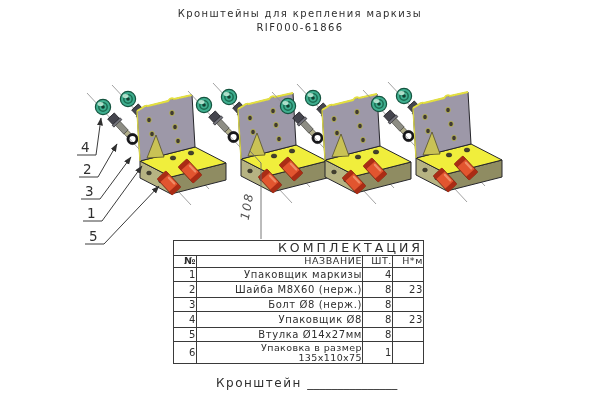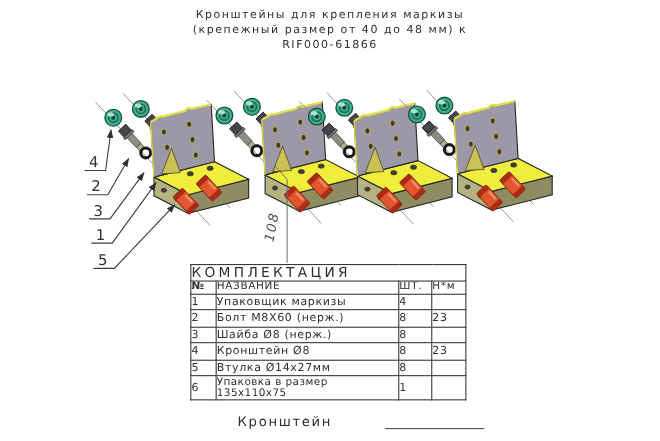--- a/index.html
+++ b/index.html
@@ -16,39 +16,38 @@
   .face-right{fill:#8f8c62;stroke:#26262b;stroke-width:1;}
   .gusset{fill:#c9c255;stroke:#55502a;stroke-width:0.8;}
   .hole{fill:#403a34;stroke:#cfcb4e;stroke-width:0.7;}
   .hole-base{fill:#44402c;stroke:#26262b;stroke-width:0.5;}
   .callout-line{fill:none;stroke:#3c3c3c;stroke-width:1;}
   .callout-num{font-size:13.5px;fill:#2f2f2f;letter-spacing:1px;}
   .dim-line{fill:none;stroke:#6a6a6a;stroke-width:0.9;}
   .dim-text{font-size:12px;font-style:italic;fill:#4f4f4f;letter-spacing:1.5px;text-anchor:middle;}
   .kit-table{position:absolute;left:173px;top:240px;width:250px;border-collapse:collapse;
         table-layout:fixed;font-size:10px;letter-spacing:0.6px;color:#2e2e2e;}
-  .kit-table td{border:1px solid #3a3a3a;text-align:left;padding:0;line-height:1.15;
+  .kit-table td{border:1px solid #3a3a3a;text-align:right;padding:0;line-height:1.15;
         height:13px;overflow:hidden;white-space:nowrap;}
   .kit-table .t-title td{font-size:12.5px;letter-spacing:3px;height:14px;}
   .kit-table .t-head td{height:11px;font-size:9.5px;}
   .kit-table .t-head td:first-child{font-weight:bold;}
   .kit-table .r-tall td{height:15px;}
   .kit-table .r-double td{height:21px;}
   .kit-table .r-double .nm{font-size:9.5px;line-height:10px;letter-spacing:0.4px;white-space:normal;}
   .packer{position:absolute;left:216px;top:376px;font-size:12px;letter-spacing:1.5px;color:#2e2e2e;}
-  .packer .blank{letter-spacing:0;margin-left:43px;}
+  .packer .blank{letter-spacing:0;}
 </style>
 </head>
 <body>
 
 <div class="page">
 
   <div class="title-block">
     <div>Кронштейны для крепления маркизы</div>
-    <div>(крепежный размер от 40 до 48 мм) к</div>
     <div>RIF000-61866</div>
   </div>
 
   <svg class="art" width="600" height="401" viewBox="0 0 600 401">
     <defs>
       <marker id="arrowhead" markerWidth="9" markerHeight="8" refX="7.5" refY="3" orient="auto">
         <path d="M0,0 L8,3 L0,6 Z" fill="#2f2f2f"></path>
       </marker>
 
       <g id="cap">
@@ -146,33 +145,33 @@
       <td>Н*м</td>
     </tr>
     <tr>
       <td>1</td>
       <td>Упаковщик маркизы</td>
       <td>4</td>
       <td></td>
     </tr>
     <tr class="r-tall">
       <td>2</td>
-      <td>Болт М8Х60 (нерж.)</td>
+      <td>Шайба М8Х60 (нерж.)</td>
       <td>8</td>
       <td>23</td>
     </tr>
     <tr>
       <td>3</td>
-      <td>Шайба Ø8 (нерж.)</td>
+      <td>Болт Ø8 (нерж.)</td>
       <td>8</td>
       <td></td>
     </tr>
     <tr class="r-tall">
       <td>4</td>
-      <td>Кронштейн Ø8</td>
+      <td>Упаковщик Ø8</td>
       <td>8</td>
       <td>23</td>
     </tr>
     <tr>
       <td>5</td>
       <td>Втулка Ø14х27мм</td>
       <td>8</td>
       <td></td>
     </tr>
     <tr class="r-double">

